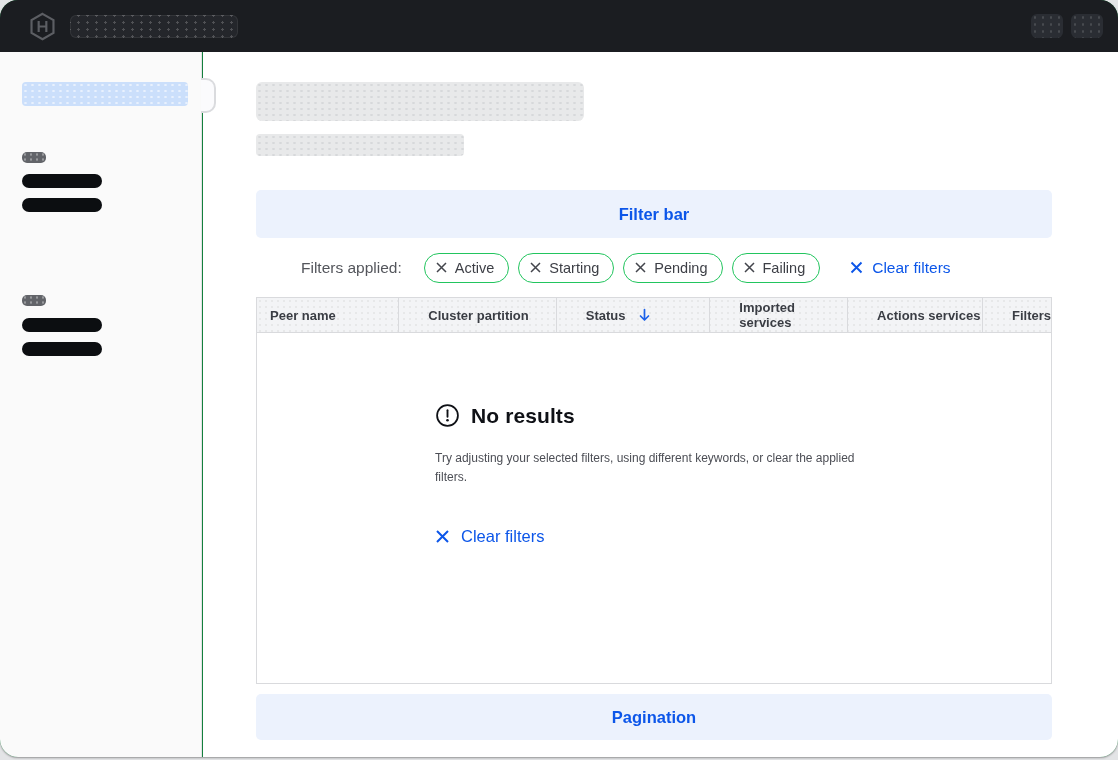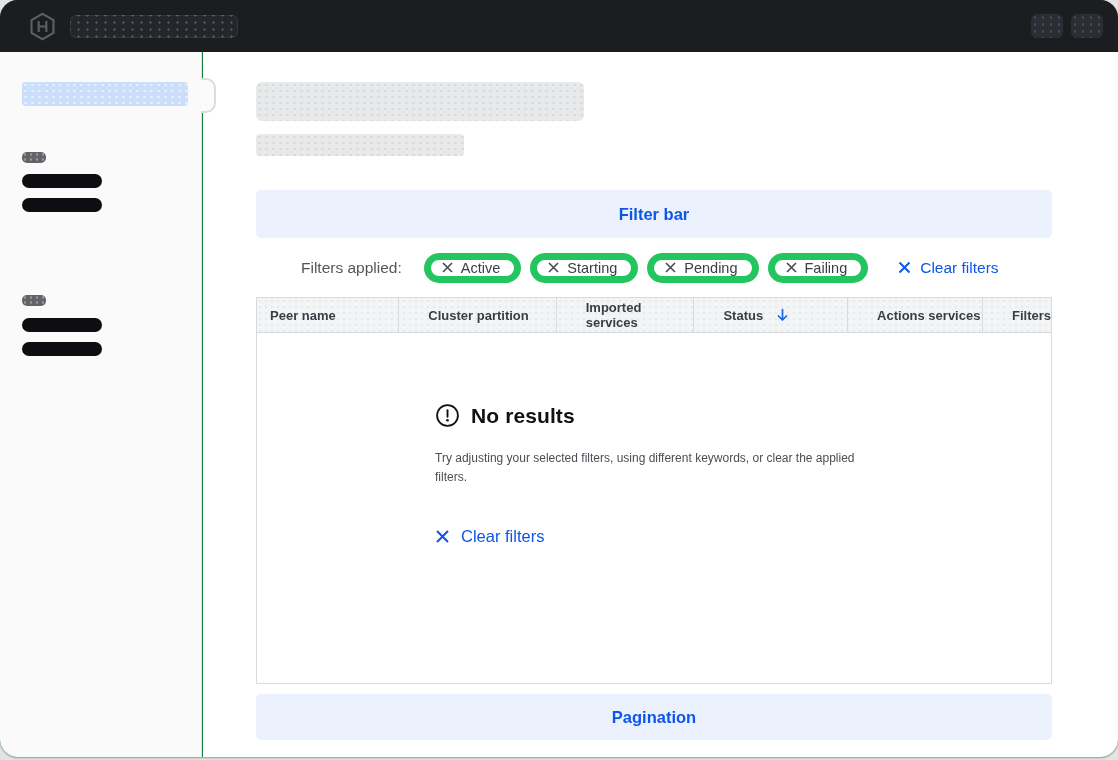--- a/index.html
+++ b/index.html
@@ -80,21 +80,21 @@
   .pagination { top:642px; height:46px; }
   
   .filters-row {
     position:absolute; top:200px; left:0; width:796px; height:31px;
     display:flex; align-items:center;margin-left:45px;
   }
   .filters-label { color:#54565c; font-size:15.5px; margin-right:22px; }
   .chips { display:flex; gap:9px; }
   .chip {
     height:30px; display:inline-flex; align-items:center; gap:8px;
-    padding:0 14px 0 11px; border:7px solid #22c55e; border-radius:16px;
+    padding:0 14px 0 11px; border:1px solid #22c55e; border-radius:16px;
     background:#fff; font-size:14.5px; color:#3d3f46; cursor:pointer;
   }
   .clear-link {
     margin-left:30px; display:inline-flex; align-items:center; gap:9px;
     color:#0c56e9; font-size:15.5px; font-weight:500; cursor:pointer;
   }
   
   .table { position:absolute; top:245px; left:0; width:796px; }
   .thead {
     display:flex; height:36px; background:#f3f4f6;
@@ -214,30 +214,30 @@
       </div>
 
       <div class="table">
         <div class="thead">
           <div class="th c0">
             <span>Peer name</span>
           </div>
           <div class="th c1">
             <span>Cluster partition</span>
           </div>
+          <div class="th c2">
+            <span>Status</span>
+            <span>
+              <svg width="13" height="14" viewBox="0 0 13 14">
+                  <path d="M6.5 1.5 V11.5 M2.5 8 L6.5 12 L10.5 8" stroke="#1c61e9" stroke-width="1.7" fill="none" stroke-linecap="round" stroke-linejoin="round"></path>
+                </svg>
+            </span>
+          </div>
           <div class="th c3">
             <span>Imported services</span>
-          </div>
-          <div class="th c2">
-            <span>Status</span>
-            <span>
-              <svg width="13" height="14" viewBox="0 0 13 14">
-                  <path d="M6.5 1.5 V11.5 M2.5 8 L6.5 12 L10.5 8" stroke="#1c61e9" stroke-width="1.7" fill="none" stroke-linecap="round" stroke-linejoin="round"></path>
-                </svg>
-            </span>
           </div>
           <div class="th c4">
             <span>Actions services</span>
           </div>
           <div class="th c5">
             <span>Filters</span>
           </div>
         </div>
         <div class="tbody">
           <div class="empty-title-row">

